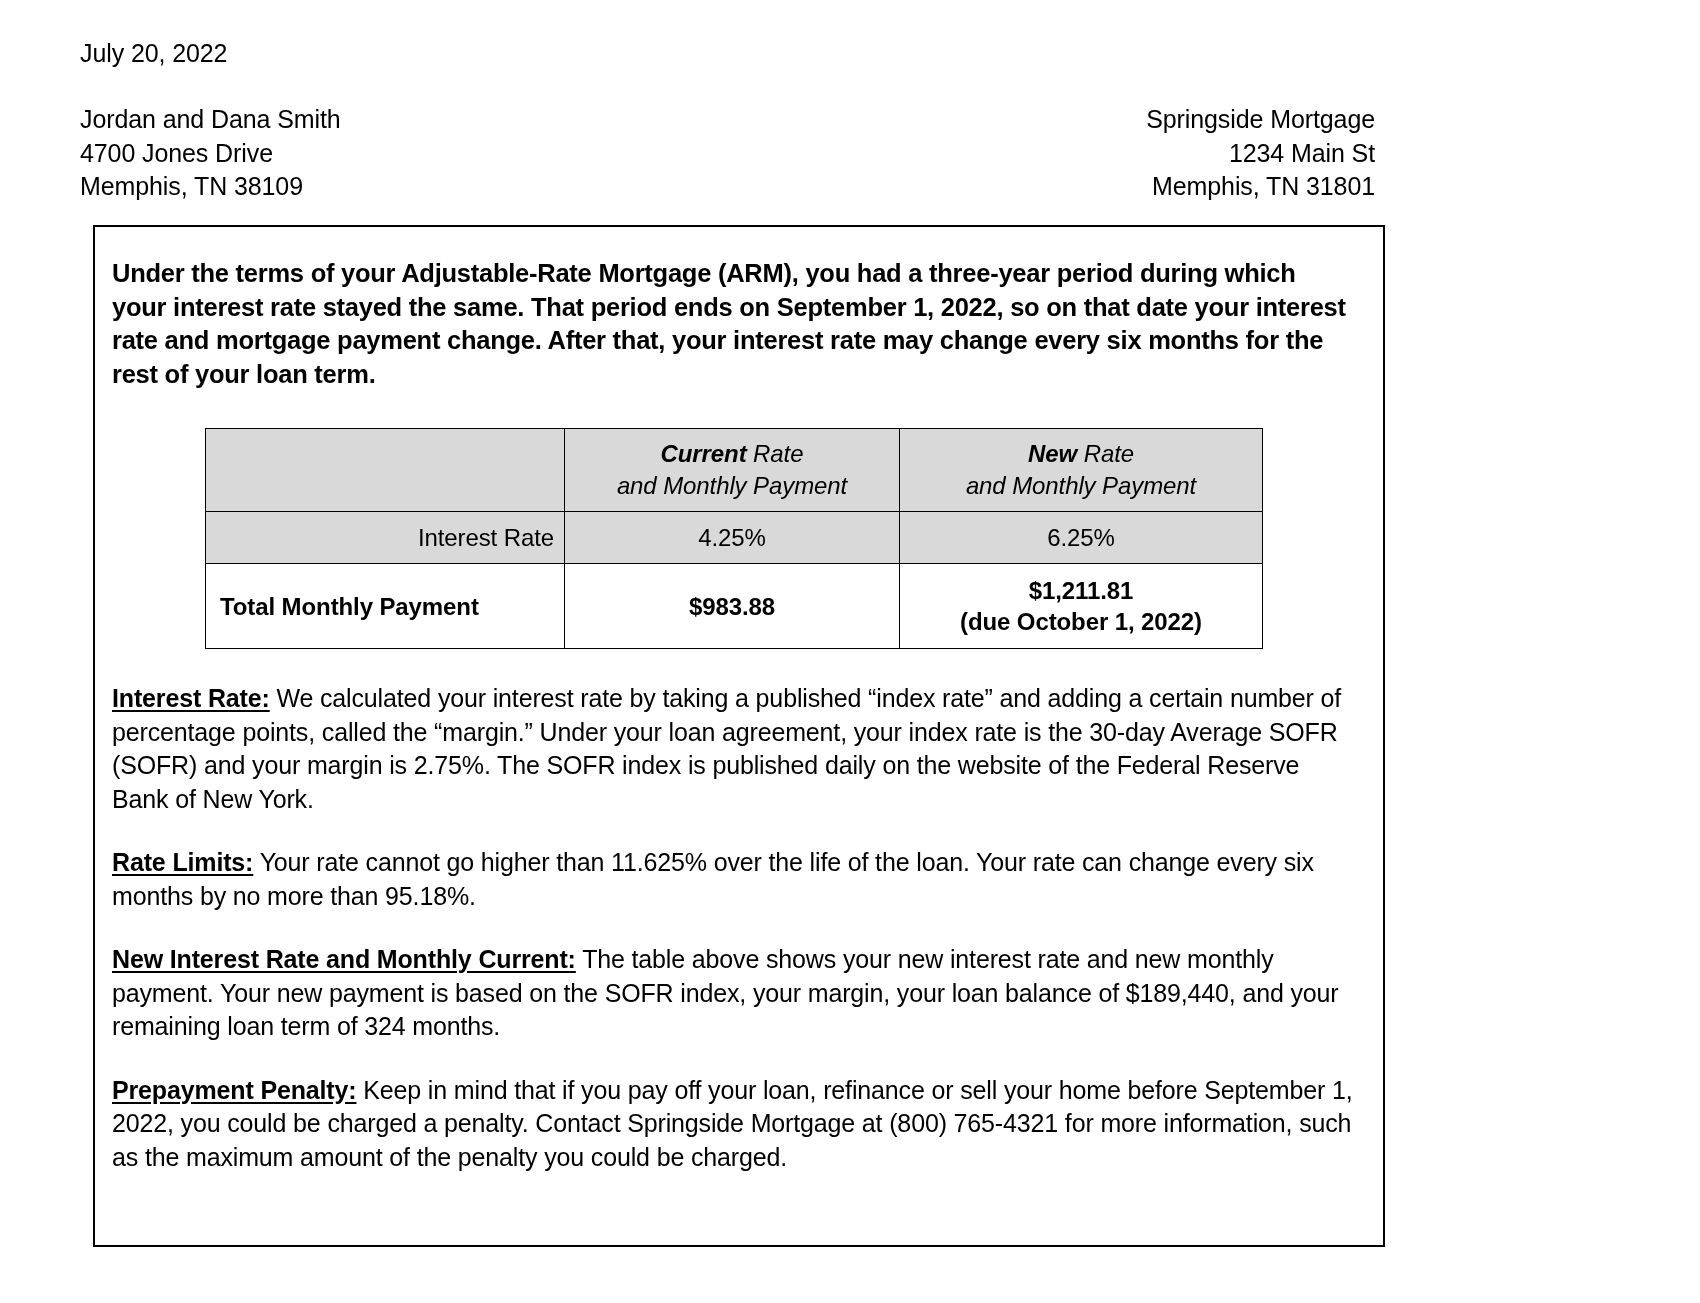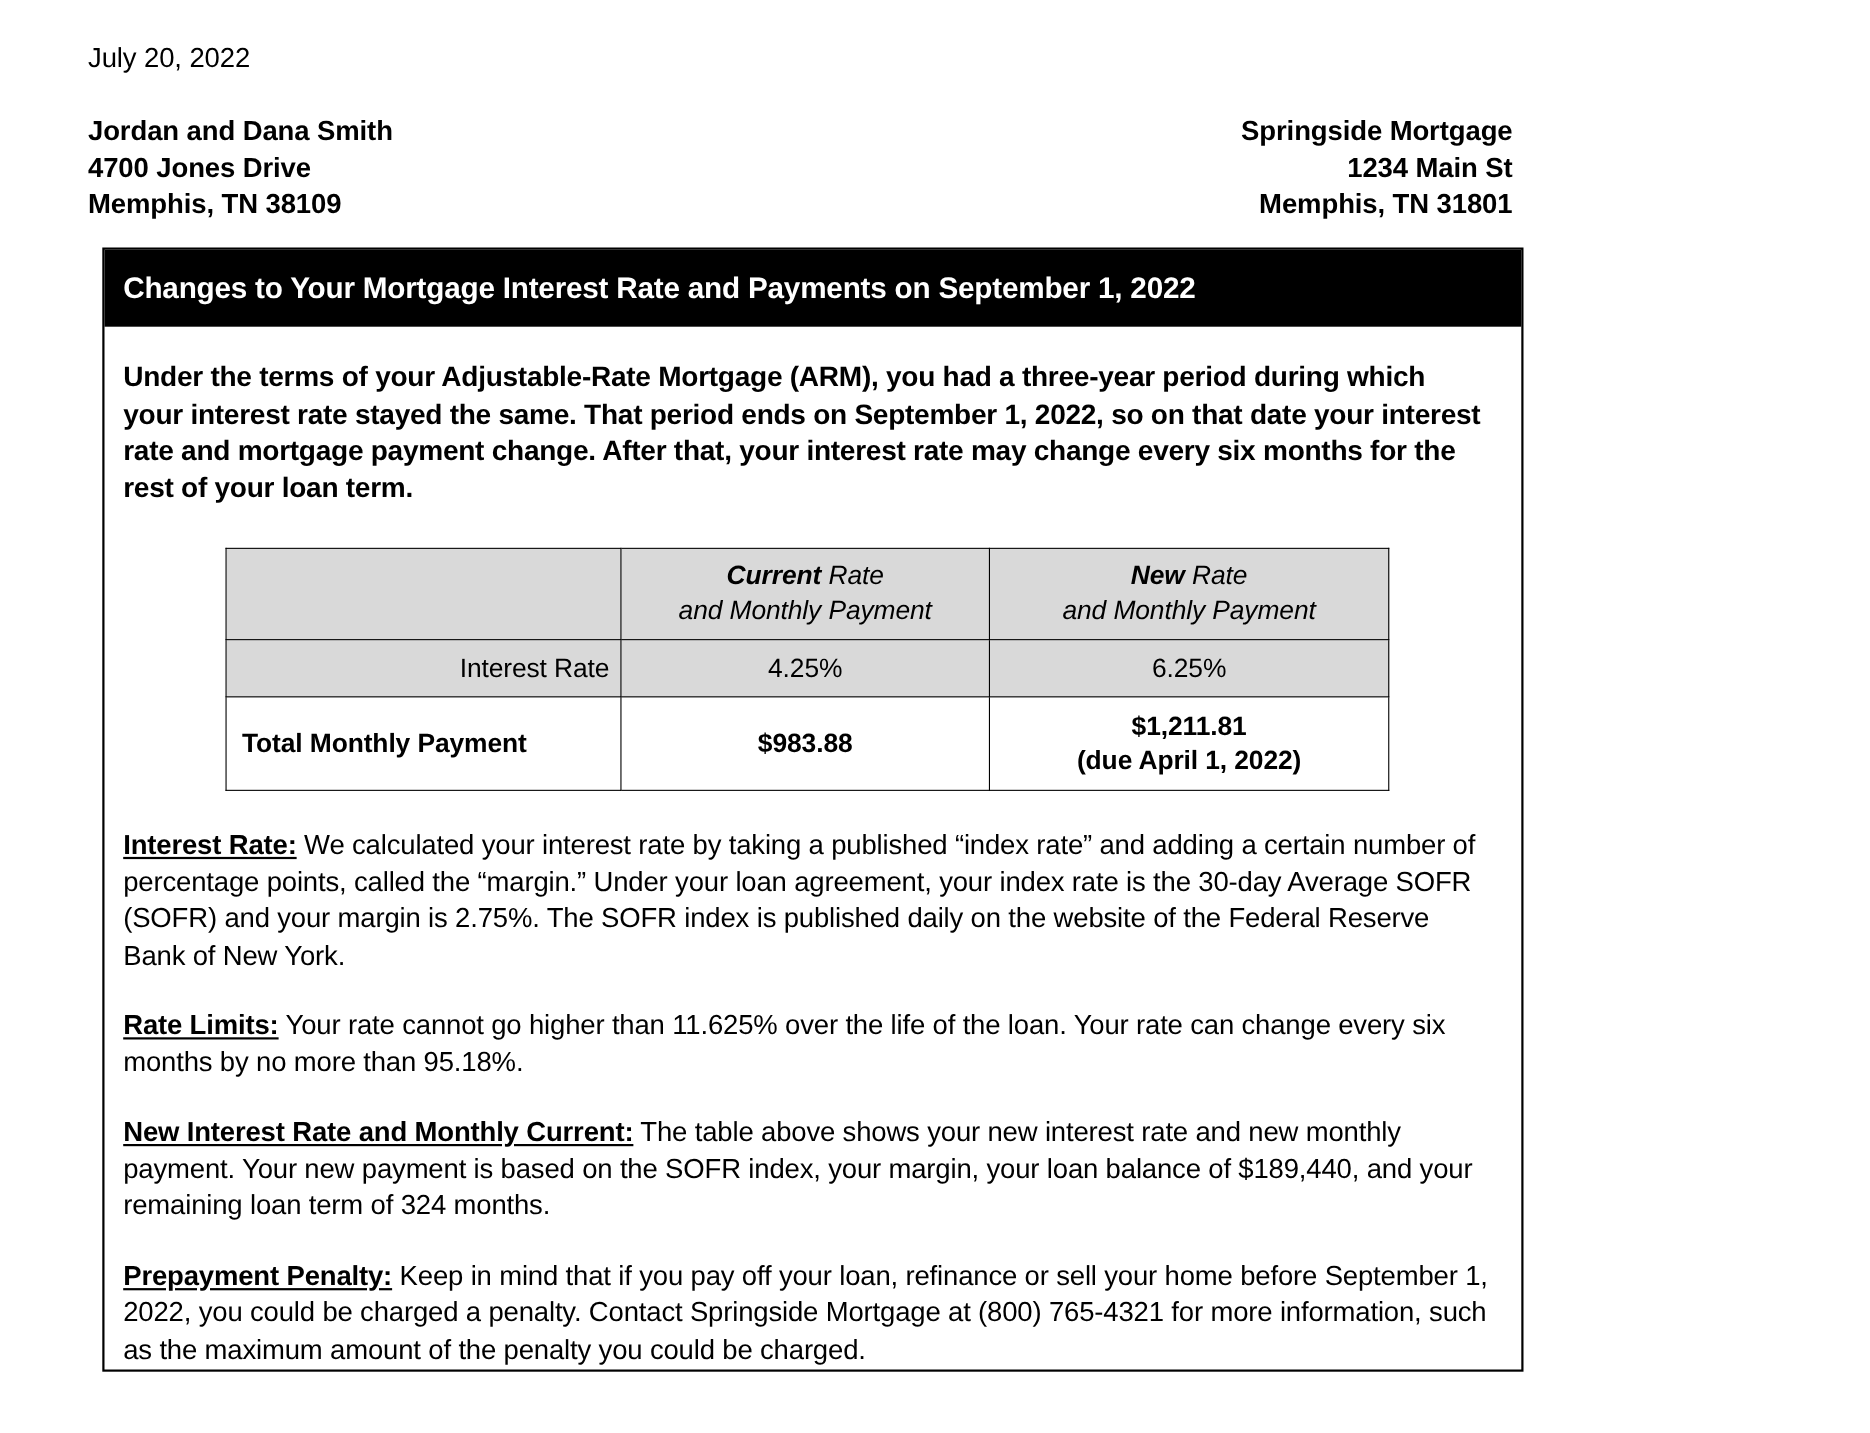--- a/index.html
+++ b/index.html
@@ -34,21 +34,20 @@
   .date-line {
     font-size: 25px;
     line-height: 34px;
     letter-spacing: -0.1px;
   }
   .addr-row {
     display: flex;
     justify-content: space-between;
     align-items: flex-start;
     margin-top: 33px;
-    font-weight: bold;
   }
   .addr-block {
     font-size: 25px;
     line-height: 33.5px;
     letter-spacing: -0.1px;
   }
   .addr-block.right { text-align: right; }
   .addr-block div { white-space: pre; }
 
   
@@ -179,23 +178,20 @@
       <div class="addr-block right">
         <div>Springside Mortgage</div>
         <div>1234 Main St</div>
         <div>Memphis, TN 31801</div>
       </div>
     </div>
   </div>
 
   <div class="main-box">
 
-    <div class="title-bar">
-      <span class="title-bar-text">Changes to Your Mortgage Interest Rate and Payments on September 1, 2022</span>
-    </div>
 
     <div class="box-body">
 
       <p class="intro">Under the terms of your Adjustable-Rate Mortgage (ARM), you had a three-year period during which your interest rate stayed the same. That period ends on September 1, 2022, so on that date your interest rate and mortgage payment change. After that, your interest rate may change every six months for the rest of your loan term.</p>
 
       <div class="table-wrap">
         <table class="rates">
           <tbody>
             <tr class="head">
               <td class="col-label"></td>
@@ -213,21 +209,21 @@
               <td class="col-label">Interest Rate</td>
               <td class="col-cur">4.25%</td>
               <td class="col-new">6.25%</td>
             </tr>
 
             <tr class="pay">
               <td class="col-label">Total Monthly Payment</td>
               <td class="col-cur">$983.88</td>
               <td class="col-new">
                 <span>$1,211.81</span><br>
-                <span>(due April 1, 2022)</span>
+                <span>(due October 1, 2022)</span>
               </td>
             </tr>
           </tbody>
         </table>
       </div>
 
       <p class="para p1">
         <span class="lead">Interest Rate:</span><span> We calculated your interest rate by taking a published “index rate” and adding a certain number of percentage points, called the “margin.” Under your loan agreement, your index rate is the 30-day Average SOFR (SOFR) and your margin is 2.75%. The SOFR index is published daily on the website of the Federal Reserve Bank of New York.</span>
       </p>
 

